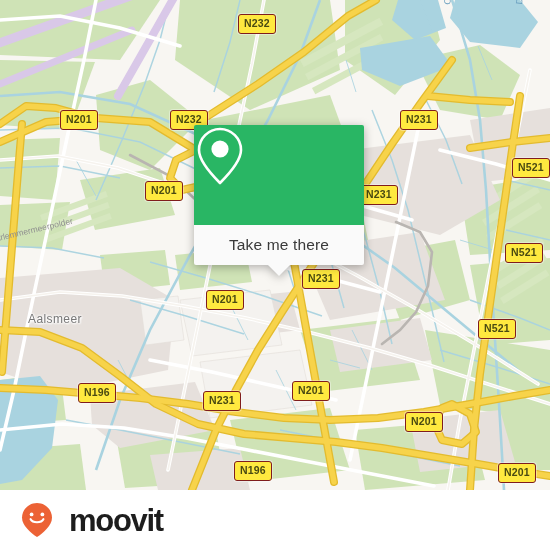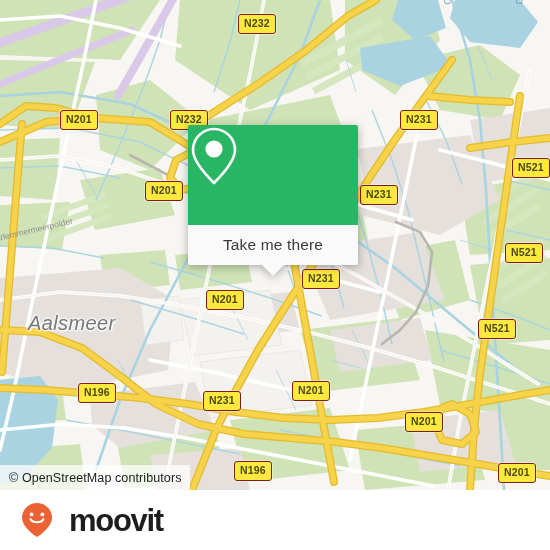--- a/index.html
+++ b/index.html
@@ -9,23 +9,23 @@
     background:#f2efe9;
   }
   .app{position:relative;width:550px;height:550px;overflow:hidden;background:#fff;}
 
   
   .map{position:absolute;left:0;top:0;width:550px;height:490px;overflow:hidden;background:#f2efe9;}
   .map svg{position:absolute;left:0;top:0;display:block;}
 
   
   .place-label{
-    position:absolute;color:#777;font-size:20px;letter-spacing:.4px;
+    position:absolute;color:#777;font-size:12px;letter-spacing:.4px;
     text-shadow:0 0 3px #fff,0 0 3px #fff,0 0 3px #fff,1px 1px 2px #fff;
-    white-space:nowrap;pointer-events:none;font-style:italic;
+    white-space:nowrap;pointer-events:none;
   }
   .water-label{
     position:absolute;color:#6a9fbf;font-size:9px;letter-spacing:.3px;
     white-space:nowrap;pointer-events:none;
   }
   .water-label.rot{transform-origin:left top;}
   .polder-label{
     position:absolute;color:#8f8f8f;font-size:8.5px;white-space:nowrap;
     pointer-events:none;
   }
@@ -33,21 +33,21 @@
   
   .shield{
     position:absolute;background:#ffe93f;border:1px solid #7f1d1d;border-radius:3px;
     color:#4a4a12;font-size:10.5px;font-weight:bold;line-height:1;
     padding:3px 5px 4px 5px;white-space:nowrap;letter-spacing:.2px;
     box-shadow:0 0 0 1px rgba(255,255,255,.35);
   }
 
   
   .popup{
-    position:absolute;left:188px;top:125px;width:170px;
+    position:absolute;left:194px;top:125px;width:170px;
     filter:drop-shadow(0 2px 5px rgba(0,0,0,.30));
   }
   .popup-top{
     background:#29b664;height:100px;border-radius:2px 2px 0 0;
     display:flex;align-items:center;justify-content:center;
   }
   .popup-bottom{
     background:#fafafa;height:40px;border-radius:0 0 2px 2px;
     display:flex;align-items:center;justify-content:center;
     position:relative;
@@ -324,23 +324,20 @@
           <path d="M26 4 C14.4 4 5 13.4 5 25 C5 36 18 50 26 58 C34 50 47 36 47 25 C47 13.4 37.6 4 26 4 Z" fill="none" stroke="#ffffff" stroke-width="2.6" stroke-linejoin="round"></path>
           <circle cx="26" cy="24" r="8.6" fill="#ffffff"></circle>
         </svg>
       </div>
       <div class="popup-bottom">
         <span class="cta">Take me there</span>
         <span class="popup-tail"></span>
       </div>
     </div>
 
-    <div class="attribution">
-      <span>© OpenStreetMap contributors</span>
-    </div>
   </div>
 
   <div class="footer">
 
     <div class="footer-inner">
       <div class="brand">
         <svg width="34" height="36" viewBox="0 0 34 36">
           <path d="M17 1 C8.7 1 2 7.6 2 15.7 C2 23.5 11 31 17 35 C23 31 32 23.5 32 15.7 C32 7.6 25.3 1 17 1 Z" fill="#ec6235"></path>
           <circle cx="11.6" cy="12.4" r="1.9" fill="#ffffff"></circle>
           <circle cx="22.4" cy="12.4" r="1.9" fill="#ffffff"></circle>

